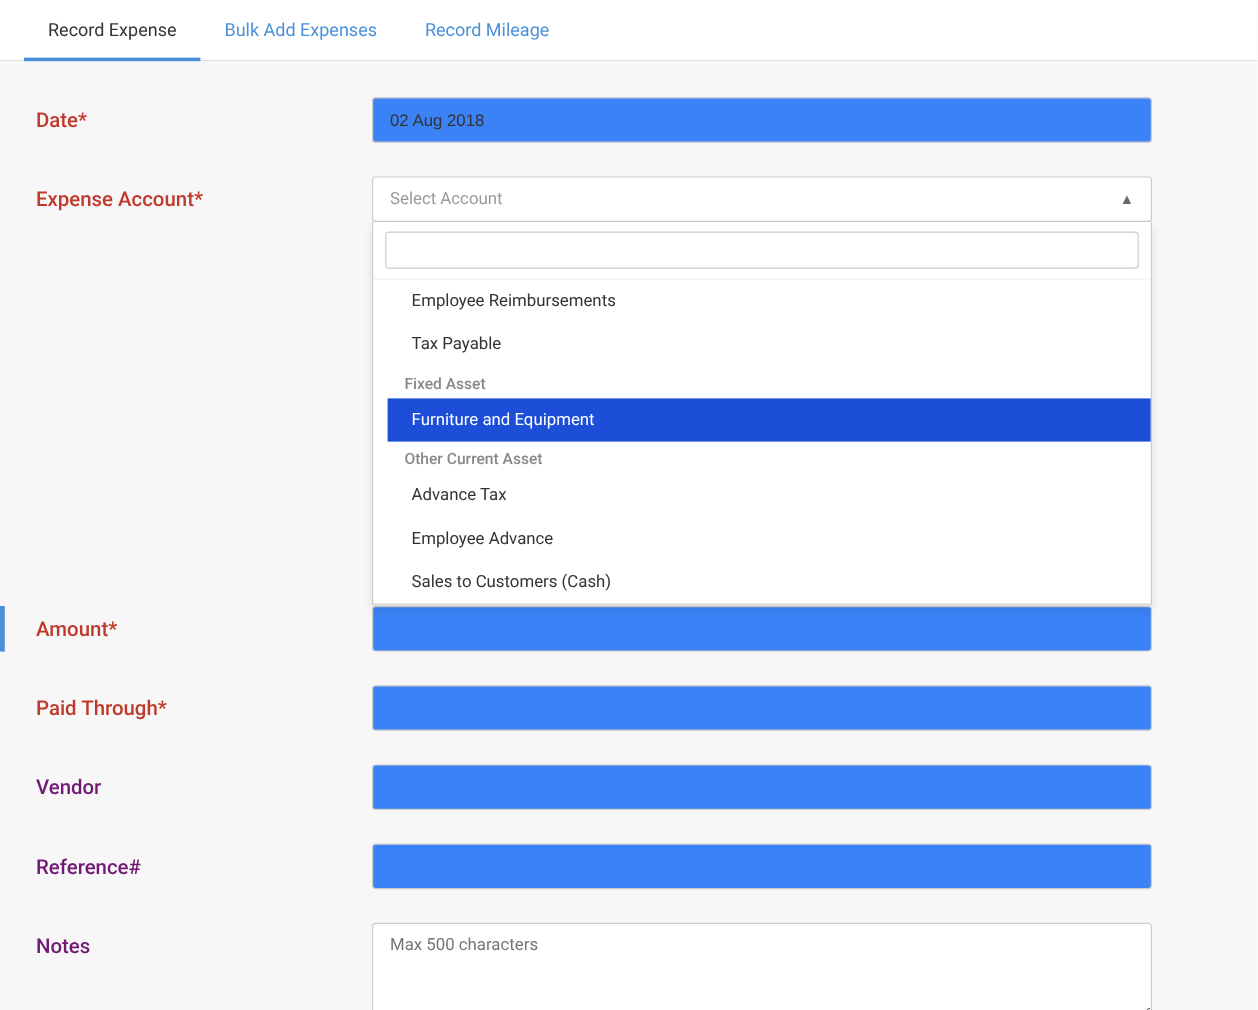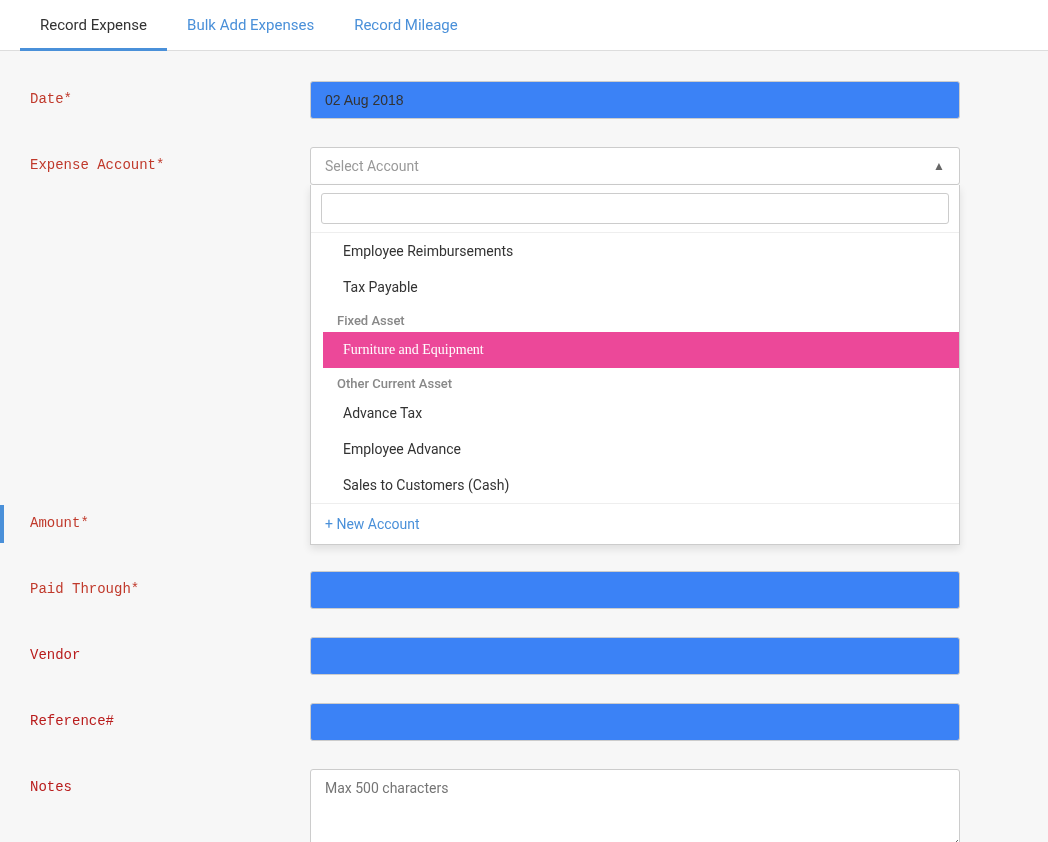--- a/index.html
+++ b/index.html
@@ -56,28 +56,27 @@
       display: flex;
       align-items: flex-start;
       margin-bottom: 28px;
       position: relative;
     }
 
     .form-label {
       width: 280px;
       min-width: 280px;
       padding-top: 10px;
-      font-size: 14px;
+      font-size: 17px;
       color: #c0392b;
       font-weight: 500;
-      font-family: Liberation Mono, monospace;
     }
 
     .form-label.optional {
-      color: #b91c1c;
+      color: #701a75;
     }
 
     .form-control-wrap {
       flex: 1;
       max-width: 650px;
       position: relative;
     }
 
     .form-input {
       width: 100%;
@@ -144,23 +143,22 @@
     }
 
     .dropdown-item {
       padding: 10px 20px;
       cursor: pointer;
       font-size: 14px;
       color: #333;
     }
 
     .dropdown-item.selected {
-      background: #ec4899;
+      background: #1d4ed8;
       color: #fff;
-      font-family: Liberation Serif, serif;
     }
 
     .dropdown-group-header {
       padding: 8px 14px 4px;
       font-size: 13px;
       color: #888;
       font-weight: 500;
     }
 
     .dropdown-new-account {
@@ -238,23 +236,20 @@
 
           <div class="dropdown-item">Employee Reimbursements</div>
               <div class="dropdown-item">Tax Payable</div>
               <div class="dropdown-group-header">Fixed Asset</div>
               <div class="dropdown-item selected">Furniture and Equipment</div>
               <div class="dropdown-group-header">Other Current Asset</div>
               <div class="dropdown-item">Advance Tax</div>
               <div class="dropdown-item">Employee Advance</div>
               <div class="dropdown-item">Sales to Customers (Cash)</div>
             </div>
-          <div class="dropdown-new-account">
-            <span>+ New Account</span>
-          </div>
         </div>
       </div>
     </div>
 
     <div class="form-row" style="margin-top: 320px;">
       <div class="amount-accent"></div>
       <div class="form-label">Amount*</div>
       <div class="form-control-wrap">
         <input type="text" class="form-input" value="" style="">
       </div>

